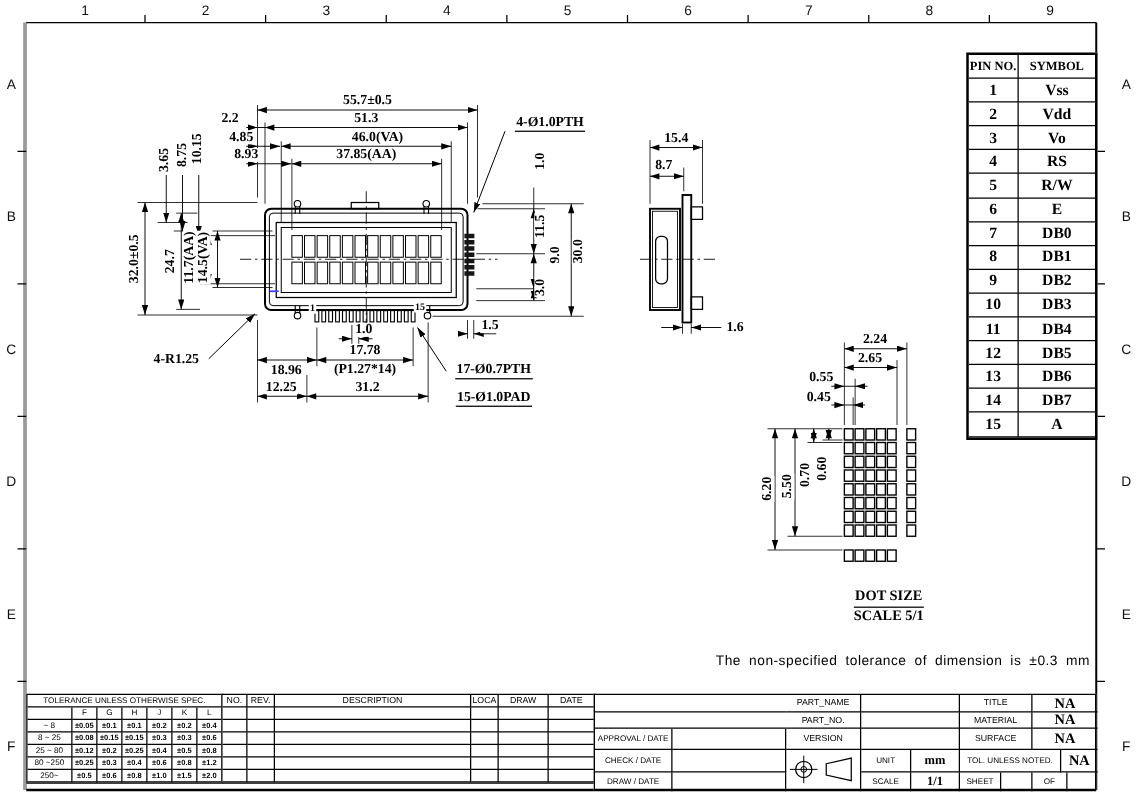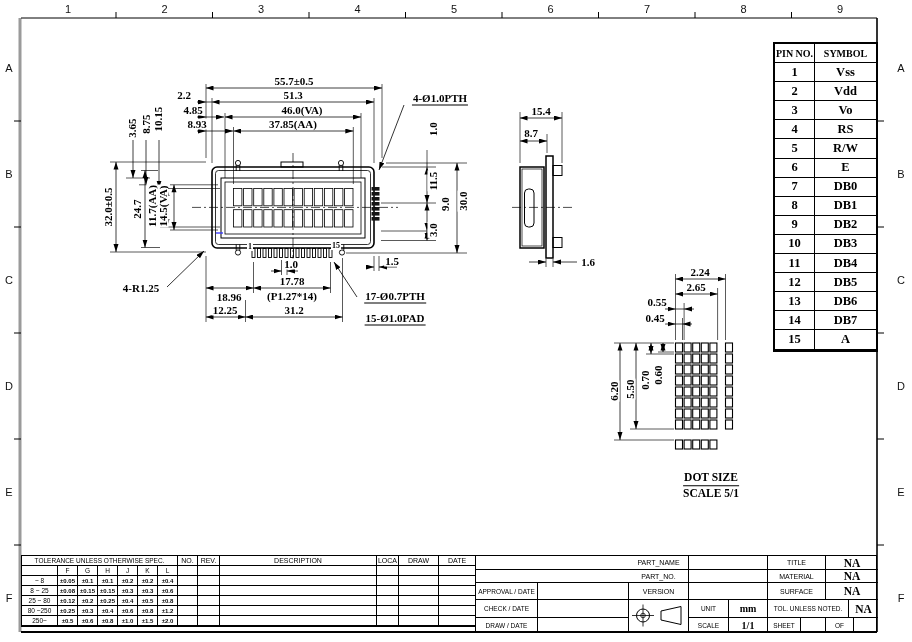--- a/index.html
+++ b/index.html
@@ -320,20 +320,21 @@
 <span class="lbl" style="left:696px;top:287px">2.65</span>
 <span class="lbl" style="left:657px;top:302px">0.55</span>
 <span class="lbl" style="left:655px;top:318px">0.45</span>
 <span class="lbl rot" style="left:614px;top:391px">6.20</span>
 <span class="lbl rot" style="left:630px;top:389px">5.50</span>
 <span class="lbl rot" style="left:645px;top:380px">0.70</span>
 <span class="lbl rot" style="left:658px;top:375px">0.60</span>
 <span class="lbl dt ul" style="left:711px;top:479px">DOT SIZE</span>
 <span class="lbl dt" style="left:711px;top:494px">SCALE 5/1</span>
 
+<div class="note" style="right:40px;top:523px">The non-specified tolerance of dimension is ±0.3 mm</div>
 
 <div class="pintbl" id="pintbl">
       <div class="c hd">PIN NO.</div>
       <div class="c hd">SYMBOL</div>
       <div class="c">1</div>
       <div class="c">Vss</div>
       <div class="c">2</div>
       <div class="c">Vdd</div>
       <div class="c">3</div>
       <div class="c">Vo</div>

